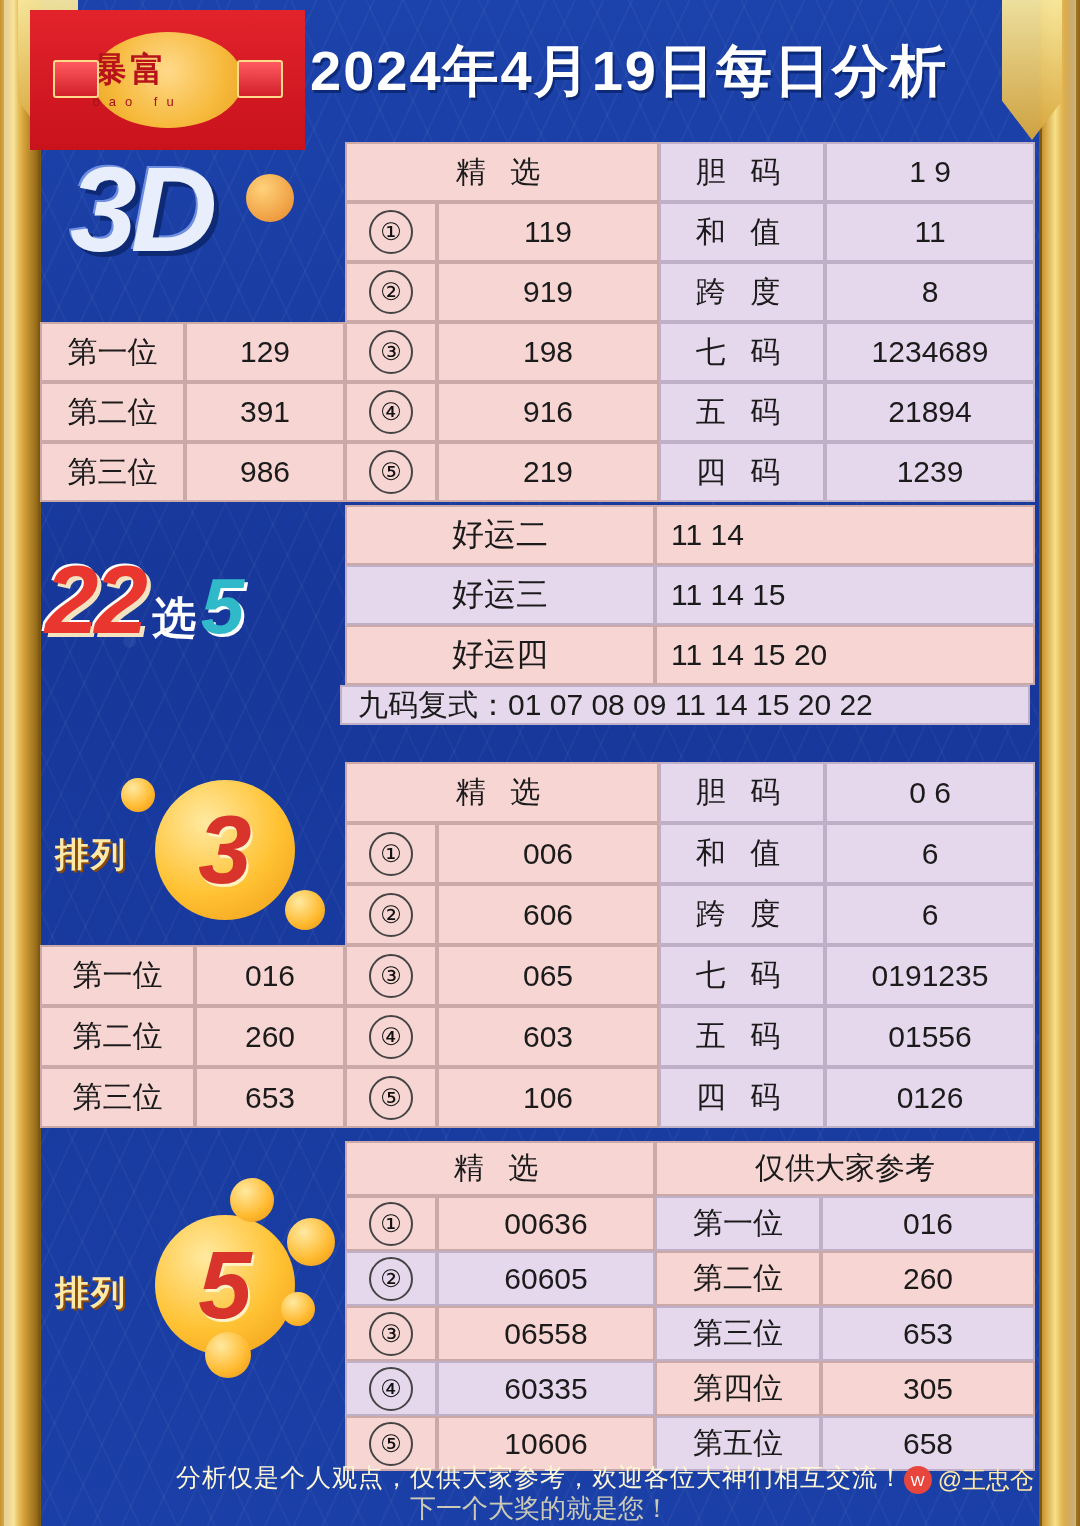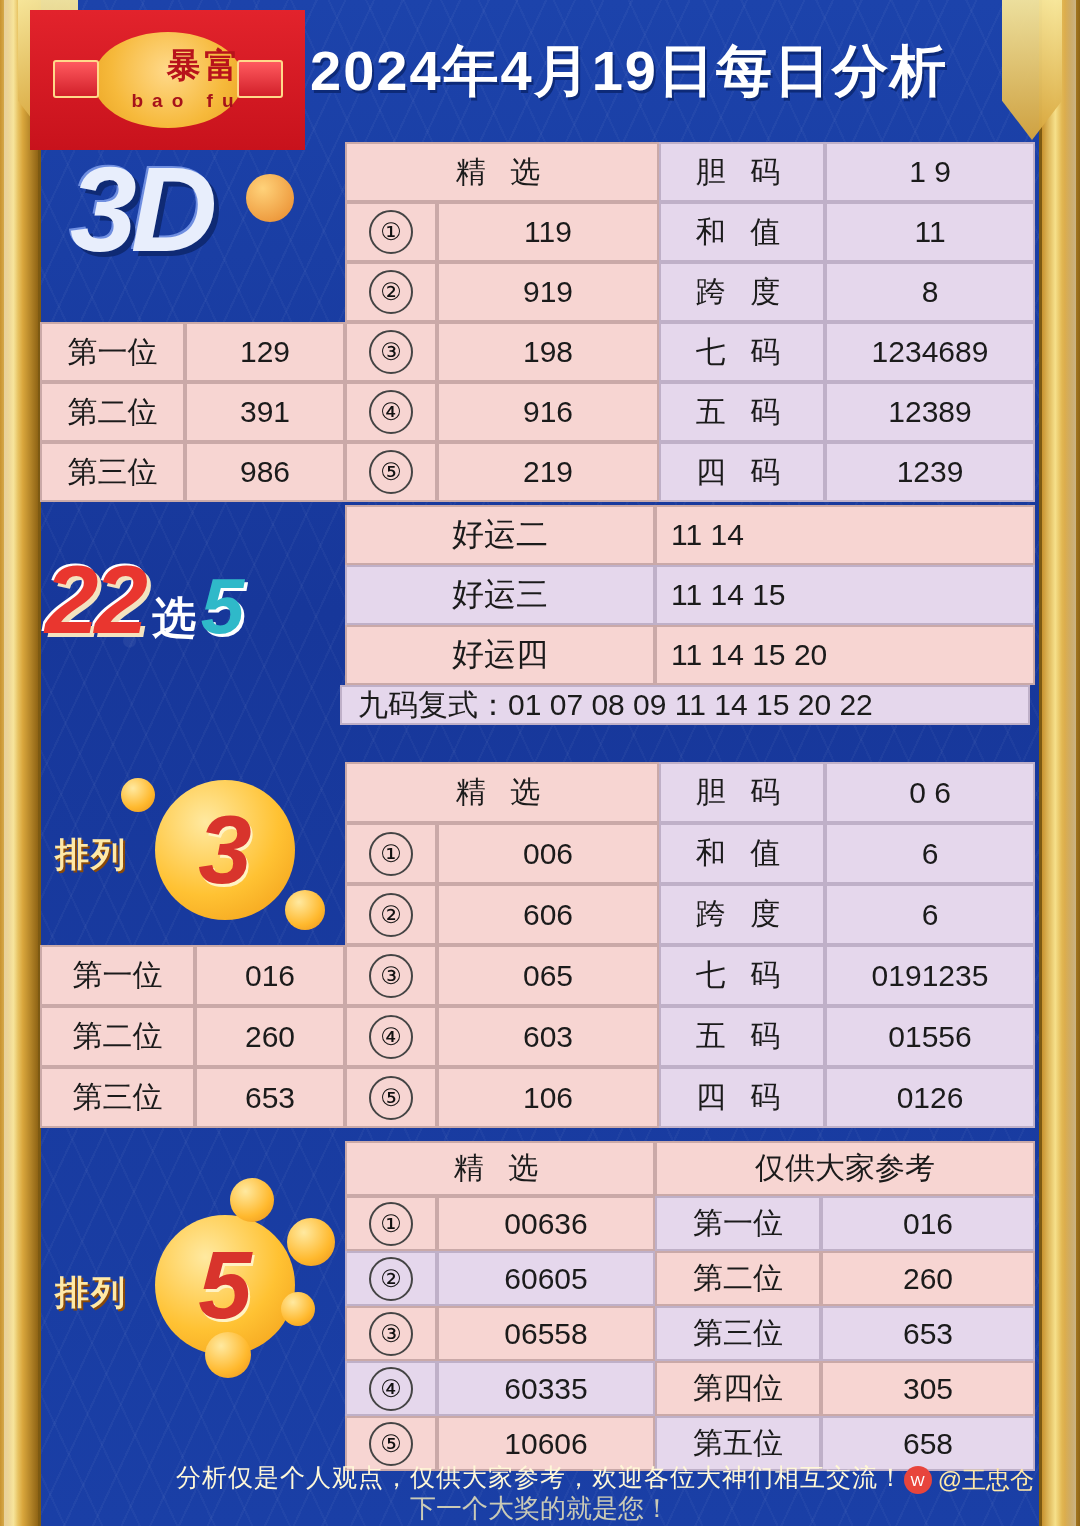--- a/index.html
+++ b/index.html
@@ -48,25 +48,25 @@
 
   
   .logo{
     position:absolute;left:30px;top:10px;width:275px;height:140px;
     background:linear-gradient(180deg,#e2232c,#c8121c);
     display:flex;align-items:center;justify-content:center;
   }
   .logo-inner{
     width:150px;height:96px;border-radius:50%;
     background:radial-gradient(circle at 50% 40%,#ffd98a,#f6b93b 60%,#e8a221);
-    display:flex;flex-direction:column;align-items:flex-end;justify-content:center;
+    display:flex;flex-direction:column;align-items:flex-start;justify-content:center;
     color:#b8131b;position:relative;
   }
   .logo-cn{font-size:34px;font-weight:bold;letter-spacing:4px;line-height:1;}
-  .logo-py{font-size:19px;letter-spacing:9px;margin-top:8px;color:#a6121a;font-weight:bold;}
+  .logo-py{font-size:13px;letter-spacing:9px;margin-top:8px;color:#a6121a;}
   .logo-inner:before,.logo-inner:after{
     content:"";position:absolute;top:28px;width:42px;height:34px;
     background:linear-gradient(180deg,#ff5a5f,#d2202a);
     border:2px solid #ffd98a;border-radius:3px;
   }
   .logo-inner:before{left:-40px;}
   .logo-inner:after{right:-40px;}
 
   .title{
     position:absolute;left:310px;top:34px;width:730px;
@@ -226,21 +226,21 @@
       </div>
     <div class="cell">198</div>
     <div class="cell alt lbl">七 码</div>
     <div class="cell alt">1234689</div>
 
     <div class="cell">
         <span class="circle">④</span>
       </div>
     <div class="cell">916</div>
     <div class="cell alt lbl">五 码</div>
-    <div class="cell alt">12389</div>
+    <div class="cell alt">21894</div>
 
     <div class="cell">
         <span class="circle">⑤</span>
       </div>
     <div class="cell">219</div>
     <div class="cell alt lbl">四 码</div>
     <div class="cell alt">1239</div>
   </div>
 
   <div class="grid" id="g3d-left">

